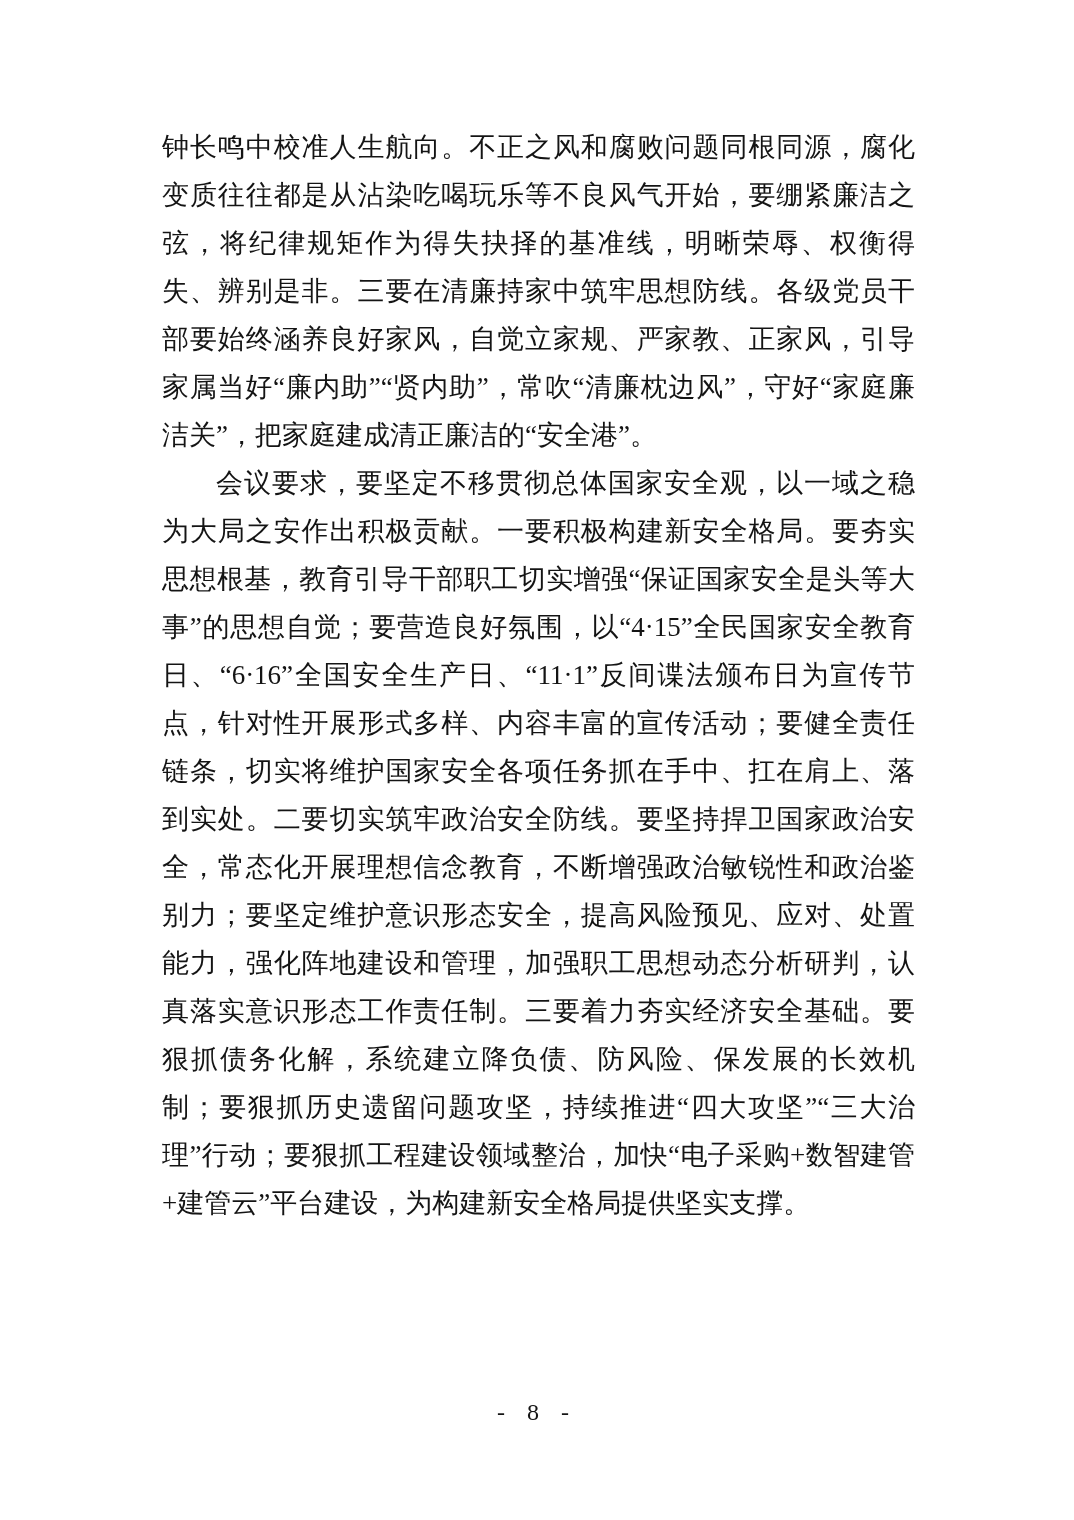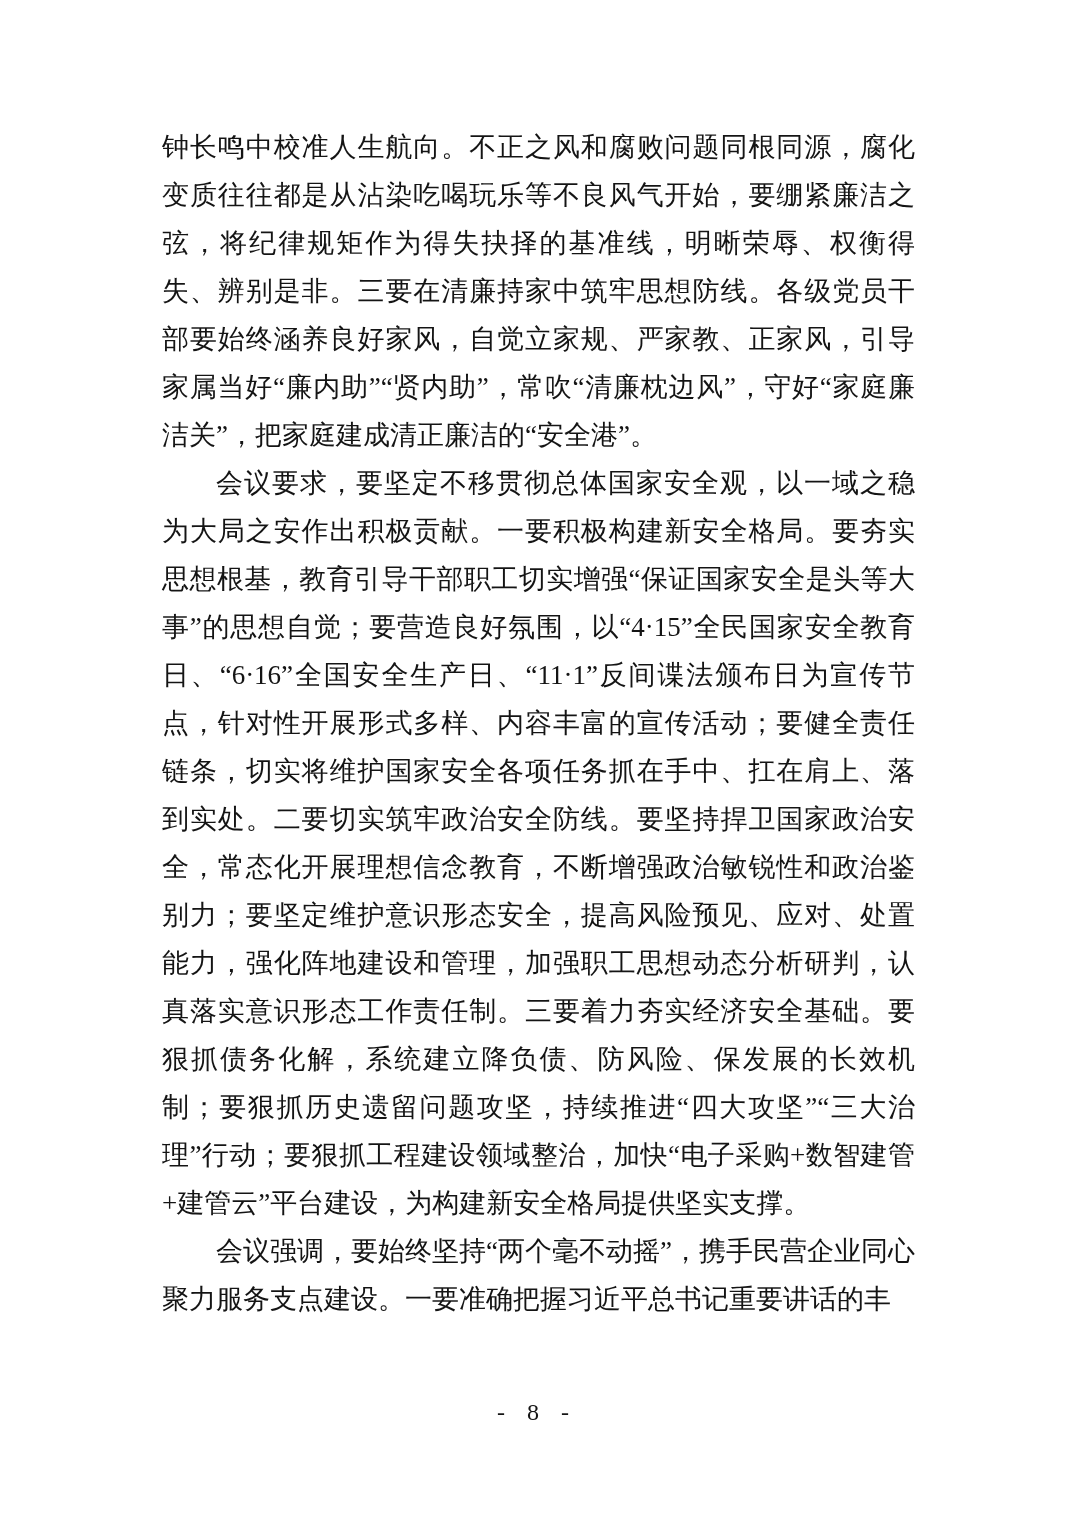--- a/index.html
+++ b/index.html
@@ -46,16 +46,15 @@
     color: #141414;
   }
 </style>
 </head>
 <body>
 
 <div class="page">
   <div class="text-block">
     <p>钟长鸣中校准人生航向。不正之风和腐败问题同根同源，腐化变质往往都是从沾染吃喝玩乐等不良风气开始，要绷紧廉洁之弦，将纪律规矩作为得失抉择的基准线，明晰荣辱、权衡得失、辨别是非。三要在清廉持家中筑牢思想防线。各级党员干部要始终涵养良好家风，自觉立家规、严家教、正家风，引导家属当好“廉内助”“贤内助”，常吹“清廉枕边风”，守好“家庭廉洁关”，把家庭建成清正廉洁的“安全港”。</p>
     <p class="indent">会议要求，要坚定不移贯彻总体国家安全观，以一域之稳为大局之安作出积极贡献。一要积极构建新安全格局。要夯实思想根基，教育引导干部职工切实增强“保证国家安全是头等大事”的思想自觉；要营造良好氛围，以“4·15”全民国家安全教育日、“6·16”全国安全生产日、“11·1”反间谍法颁布日为宣传节点，针对性开展形式多样、内容丰富的宣传活动；要健全责任链条，切实将维护国家安全各项任务抓在手中、扛在肩上、落到实处。二要切实筑牢政治安全防线。要坚持捍卫国家政治安全，常态化开展理想信念教育，不断增强政治敏锐性和政治鉴别力；要坚定维护意识形态安全，提高风险预见、应对、处置能力，强化阵地建设和管理，加强职工思想动态分析研判，认真落实意识形态工作责任制。三要着力夯实经济安全基础。要狠抓债务化解，系统建立降负债、防风险、保发展的长效机制；要狠抓历史遗留问题攻坚，持续推进“四大攻坚”“三大治理”行动；要狠抓工程建设领域整治，加快“电子采购+数智建管+建管云”平台建设，为构建新安全格局提供坚实支撑。</p>
-    <p class="indent">会议强调，要始终坚持“两个毫不动摇”，携手民营企业同心聚力服务支点建设。一要准确把握习近平总书记重要讲话的丰</p>
   </div>
   <div class="page-number">- 8 -</div>
 </div>
 
 </body></html>

